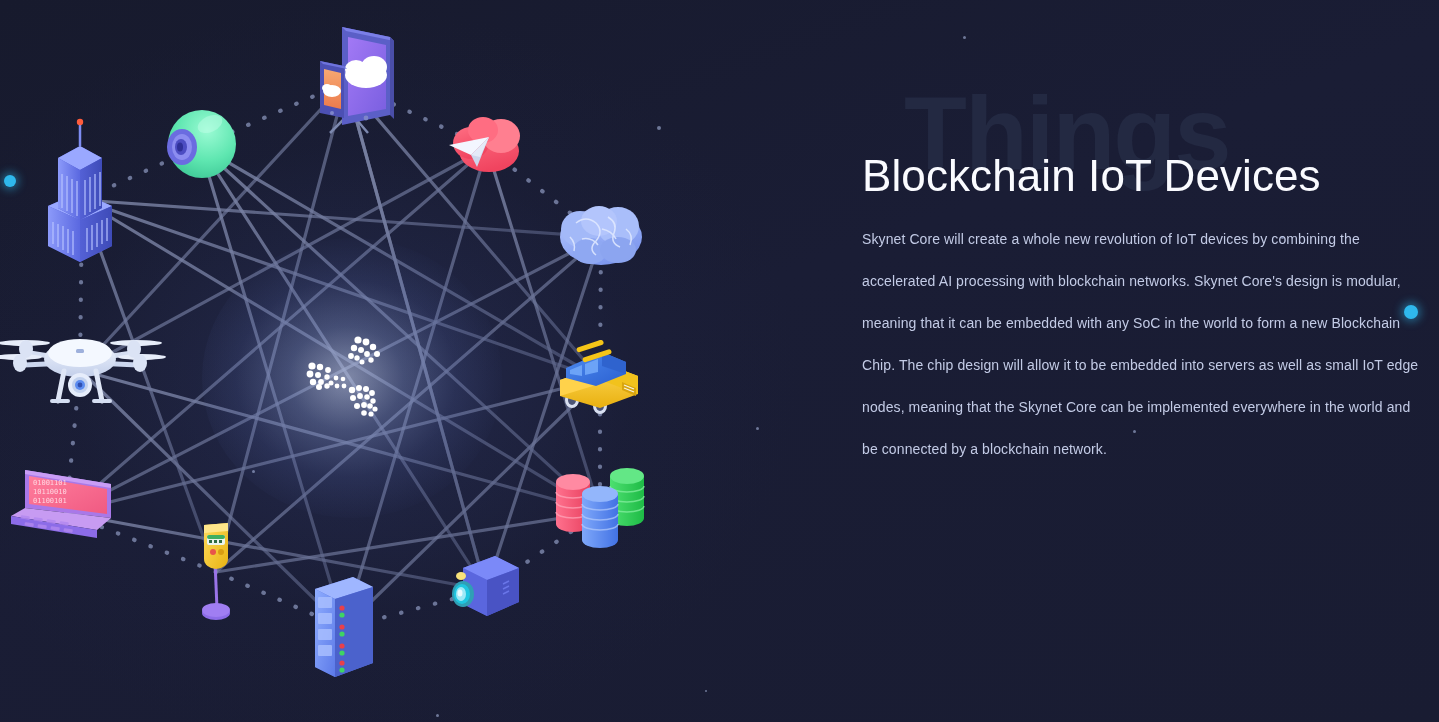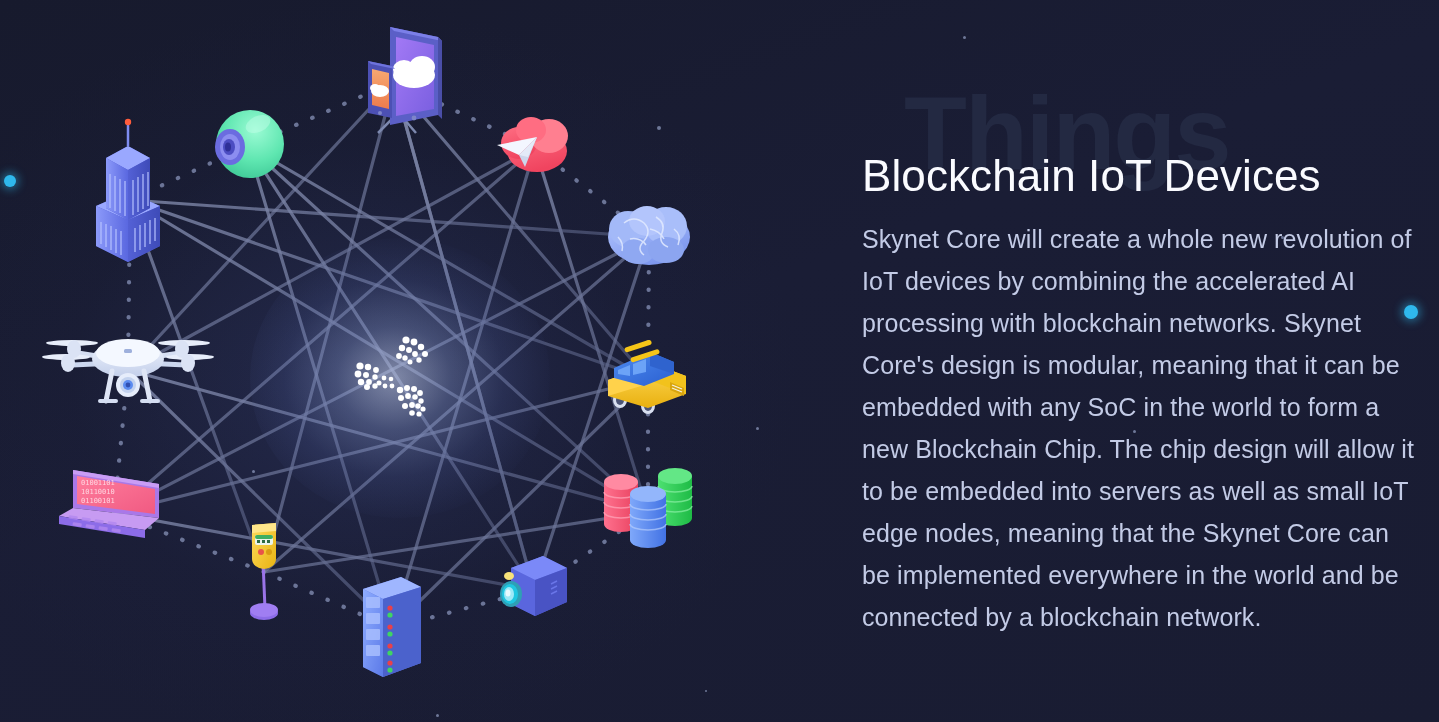--- a/index.html
+++ b/index.html
@@ -15,21 +15,21 @@
     background:
       radial-gradient(ellipse 620px 520px at 352px 378px, rgba(60,72,130,0.30) 0%, rgba(32,38,74,0.12) 45%, rgba(20,23,40,0) 72%),
       linear-gradient(160deg, #171A2D 0%, #1A1D35 45%, #191C32 100%);
     overflow: hidden;
   }
 
   
   #illustration {
     position: absolute;
     left: 0; top: 0;
-    width: 740px; height: 722px; margin-left: 48px;
+    width: 740px; height: 722px;
   }
   #netsvg { position: absolute; left: 0; top: 0; width: 740px; height: 722px; }
 
   .node {
     position: absolute;
     transform: translate(-50%, -50%);
     pointer-events: auto;
   }
 
   
@@ -77,21 +77,21 @@
     font-size: 44px;
     font-weight: 300;
     color: #FAFBFF;
     letter-spacing: 0.1px;
     white-space: nowrap;
   }
   #body {
     position: absolute;
     left: 0px; top: 218px;
     width: 558px;
-    font-size: 25px;
+    font-size: 14px;
     font-weight: 400;
     line-height: 42px;
     color: #C3CBE6;
     letter-spacing: 0.1px;
   }
 
   
   .dot-accent {
     position: absolute;
     border-radius: 50%;

